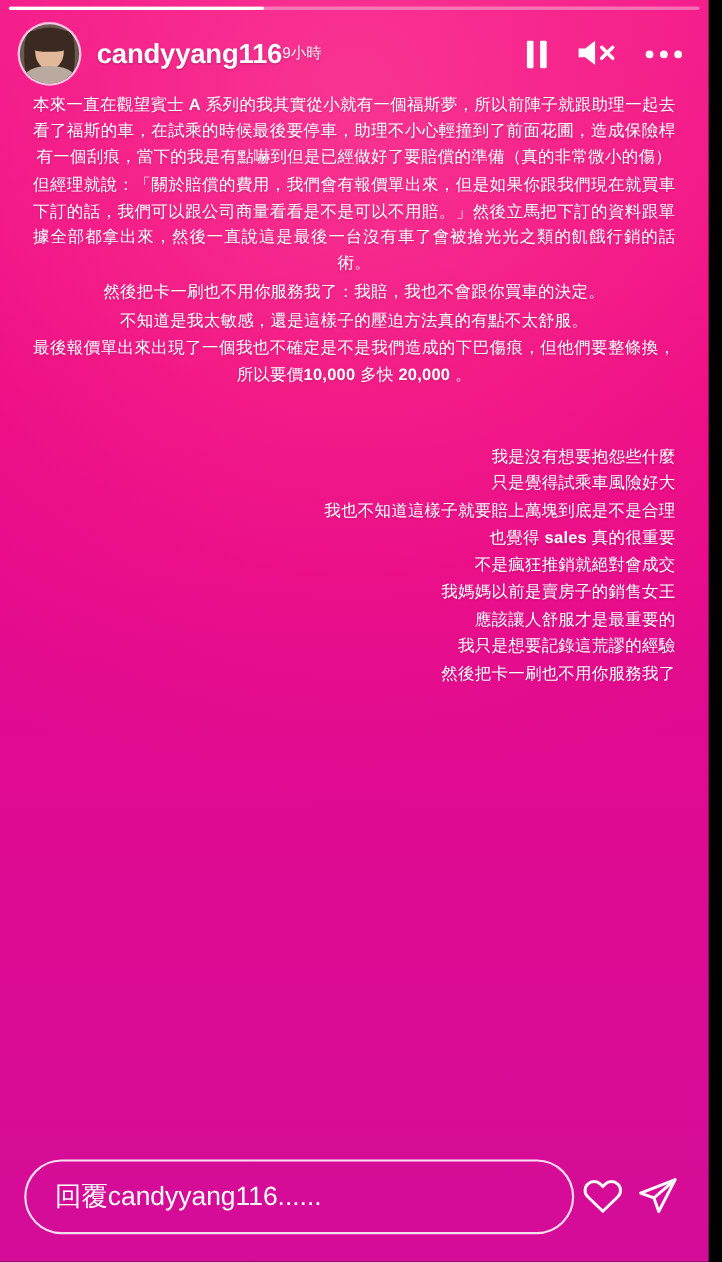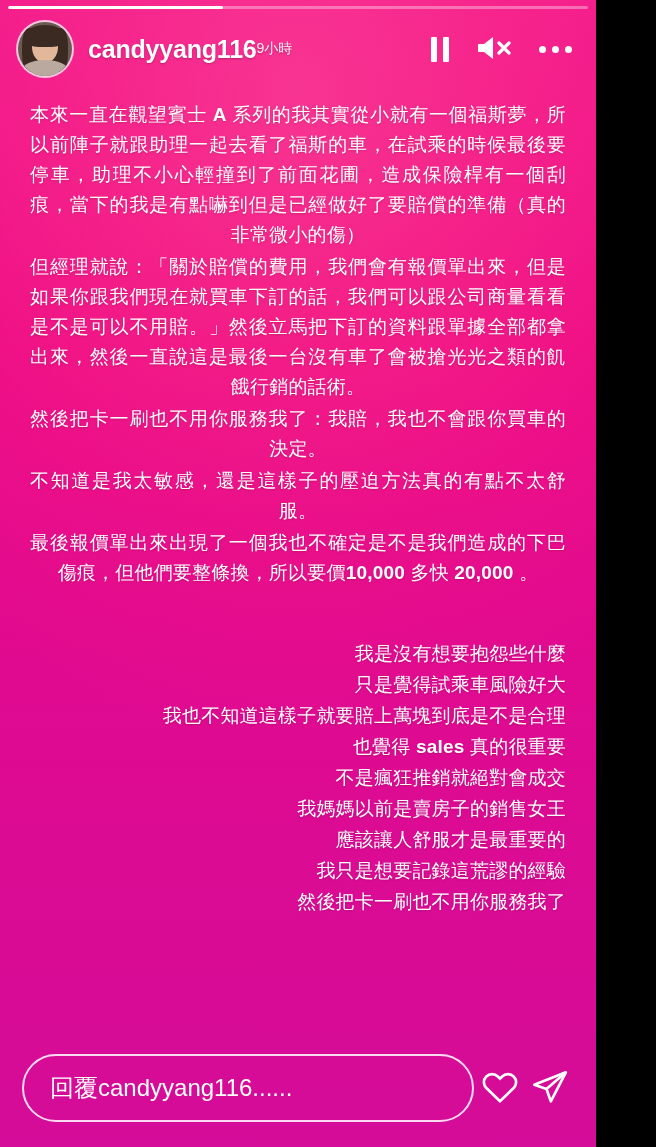--- a/index.html
+++ b/index.html
@@ -4,21 +4,21 @@
 <style>
   * { box-sizing: border-box; margin: 0; padding: 0; }
   html, body {
     width: 656px;
     height: 1147px;
     background: #000;
     font-family: "Liberation Sans", sans-serif;
   }
   .story {
     position: relative;
-    width: 596px;
+    width: 644px;
     height: 1147px;
     overflow: hidden;
     background:
       radial-gradient(ellipse 120% 70% at 50% 8%, #f7338f 0%, #f41f87 28%, #ef0f86 55%, #e8098a 80%),
       linear-gradient(180deg, #f4308d 0%, #f2138a 22%, #ef0794 45%, #e60c9c 62%, #d80da2 78%, #c40fa8 90%, #b412aa 100%);
   }
   .story::after {
     content: "";
     position: absolute;
     inset: 0;
@@ -151,24 +151,24 @@
   .more-icon { display: flex; gap: 6px; }
   .more-icon span {
     width: 7px; height: 7px; border-radius: 50%; background: #fff;
   }
 
   
   .text-block {
     position: absolute;
     left: 30px;
     right: 30px;
-    top: 100px;
+    top: 84px;
     z-index: 4;
     color: #fff;
-    font-size: 19px;
+    font-size: 15px;
     line-height: 1.58;
     letter-spacing: 0.2px;
     text-shadow: 0 1px 2px rgba(0,0,0,0.16);
   }
   .para {
     margin-bottom: 2px;
     white-space: pre-wrap;
   }
   .para.justify { text-align: justify; text-align-last: center; }
   .spacer { height: 32px; }

